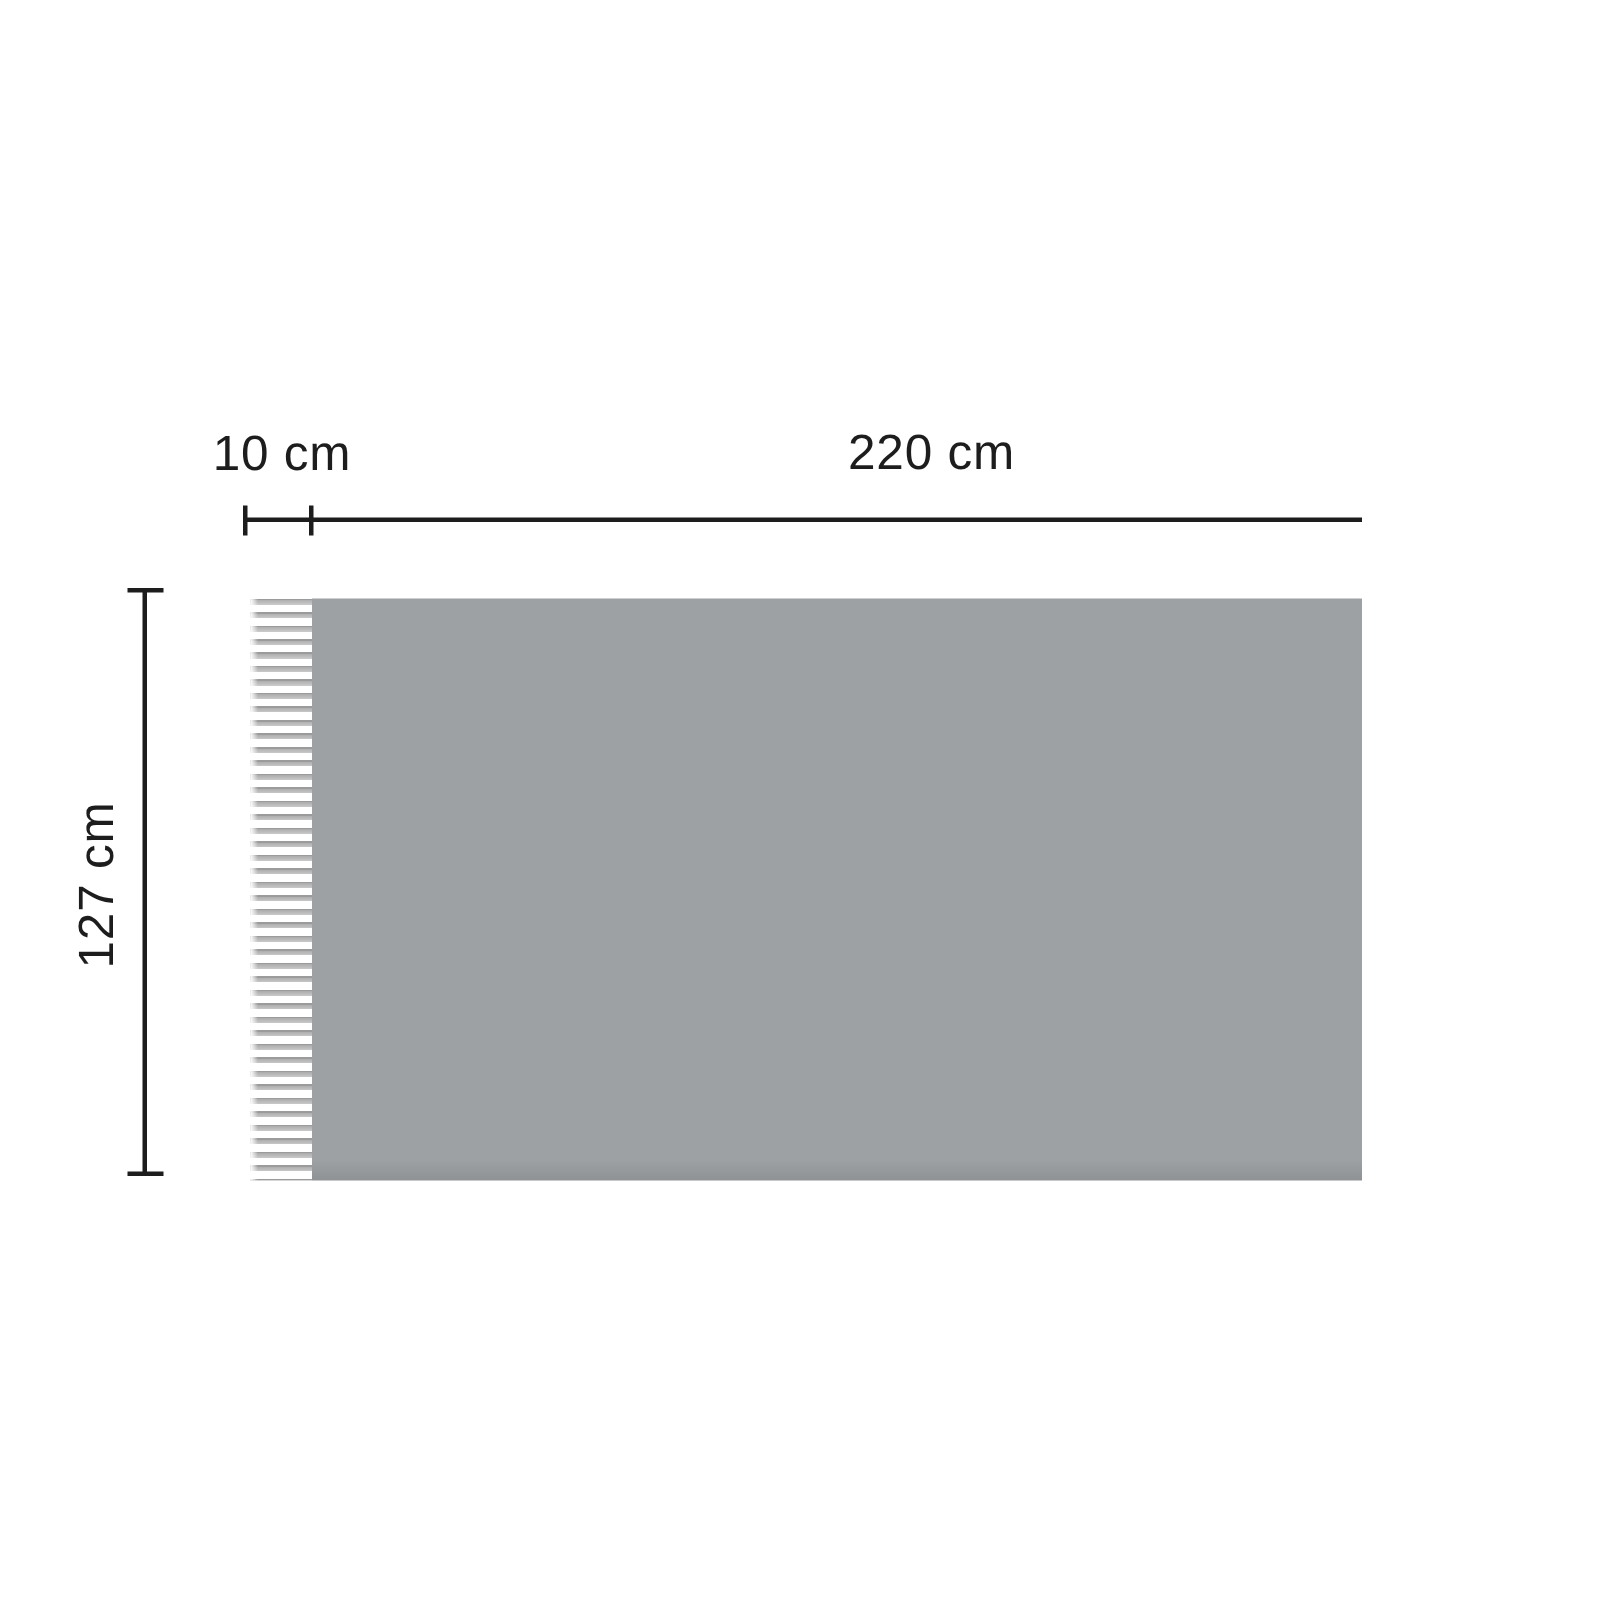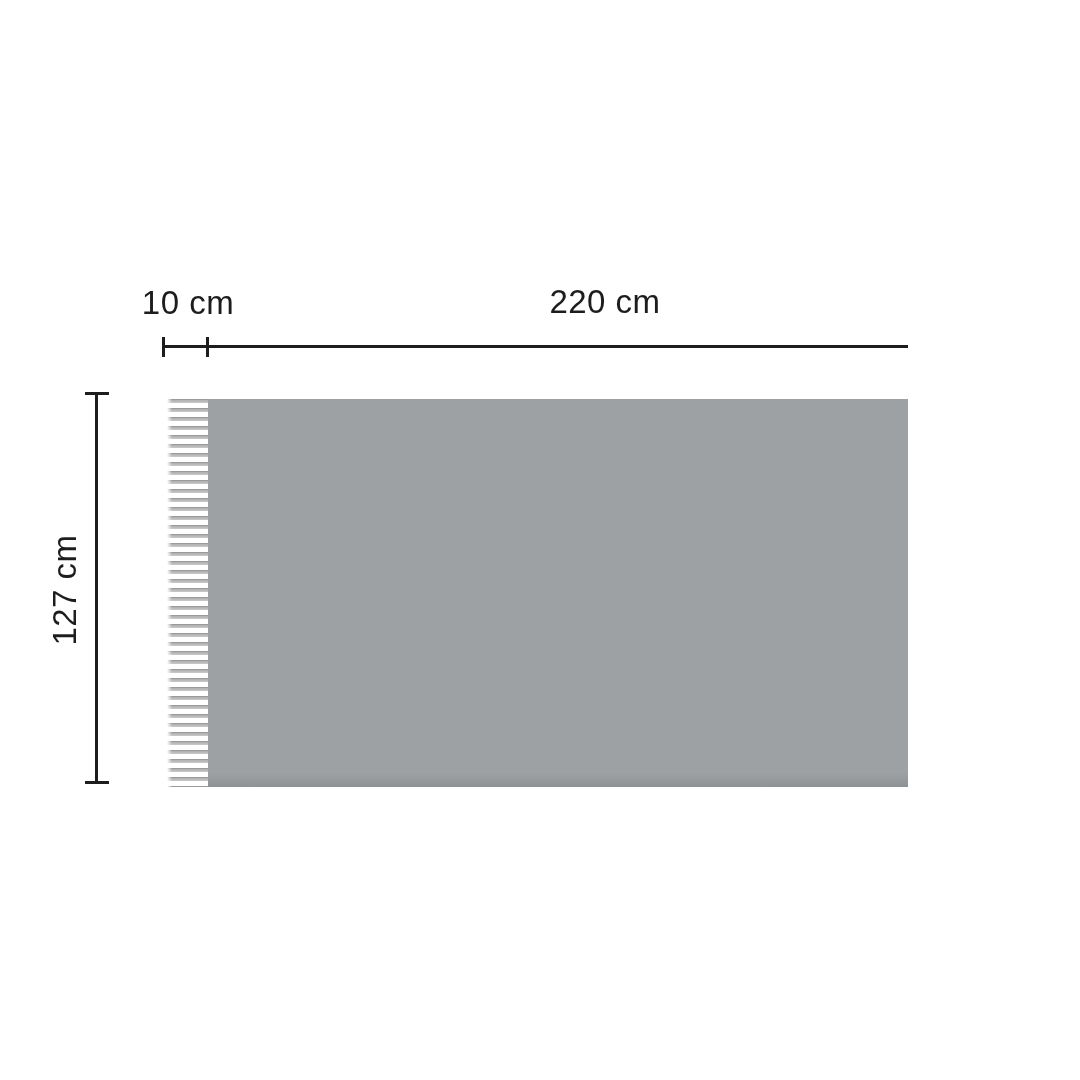--- a/index.html
+++ b/index.html
@@ -75,21 +75,21 @@
     letter-spacing: 0.5px;
     color: var(--label-text, #1d1d1d);
     white-space: nowrap;
   }
   #label-fringe-width {
     left: 188px;
     top: 302px;
     transform: translate(-50%, -50%);
   }
   #label-width {
-    left: 605px;
+    left: 621px;
     top: 301px;
     transform: translate(-50%, -50%);
   }
   #label-height {
     left: 64px;
     top: 590px;
     transform: translate(-50%, -50%) rotate(-90deg);
   }
 
   

